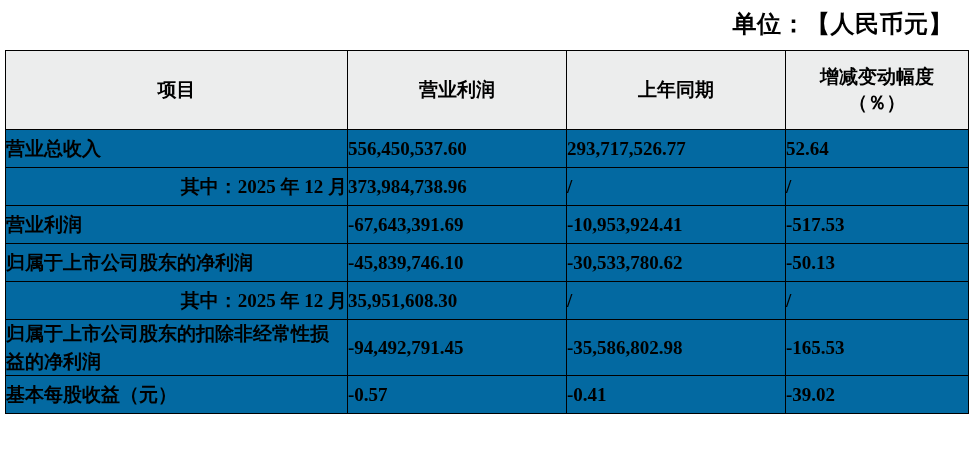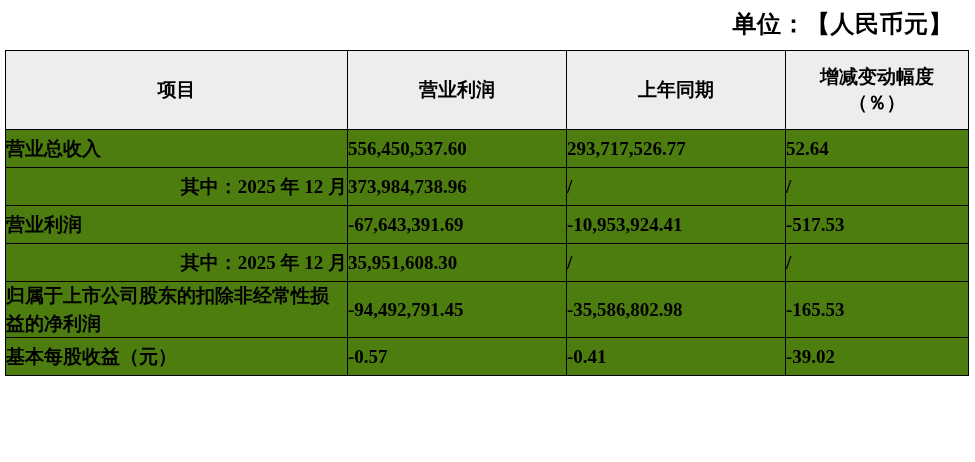--- a/index.html
+++ b/index.html
@@ -58,21 +58,21 @@
     text-align: center;
     line-height: 1.35;
     font-size: 19px;
   }
   table.fin thead th .hdr-sub {
     display: block;
     font-size: 19px;
   }
   table.fin tbody td {
     height: 37px;
-    background: #4d7c0f;
+    background: #0369a1;
   }
   td.label {
     text-align: left;
     padding-left: 8px;
   }
   td.label.indent {
     padding-left: 52px;
     text-align: right;
   }
   td.num {
@@ -124,20 +124,26 @@
             <td class="num">/</td>
             <td class="num">/</td>
           </tr>
           <tr>
             <td class="label">营业利润</td>
             <td class="num">-67,643,391.69</td>
             <td class="num">-10,953,924.41</td>
             <td class="num">-517.53</td>
           </tr>
           <tr>
+            <td class="label">归属于上市公司股东的净利润</td>
+            <td class="num">-45,839,746.10</td>
+            <td class="num">-30,533,780.62</td>
+            <td class="num">-50.13</td>
+          </tr>
+          <tr>
             <td class="label indent">其中：2025 年 12 月</td>
             <td class="num">35,951,608.30</td>
             <td class="num">/</td>
             <td class="num">/</td>
           </tr>
           <tr>
             <td class="label tall">归属于上市公司股东的扣除非经常性损益的净利润</td>
             <td class="num">-94,492,791.45</td>
             <td class="num">-35,586,802.98</td>
             <td class="num">-165.53</td>

